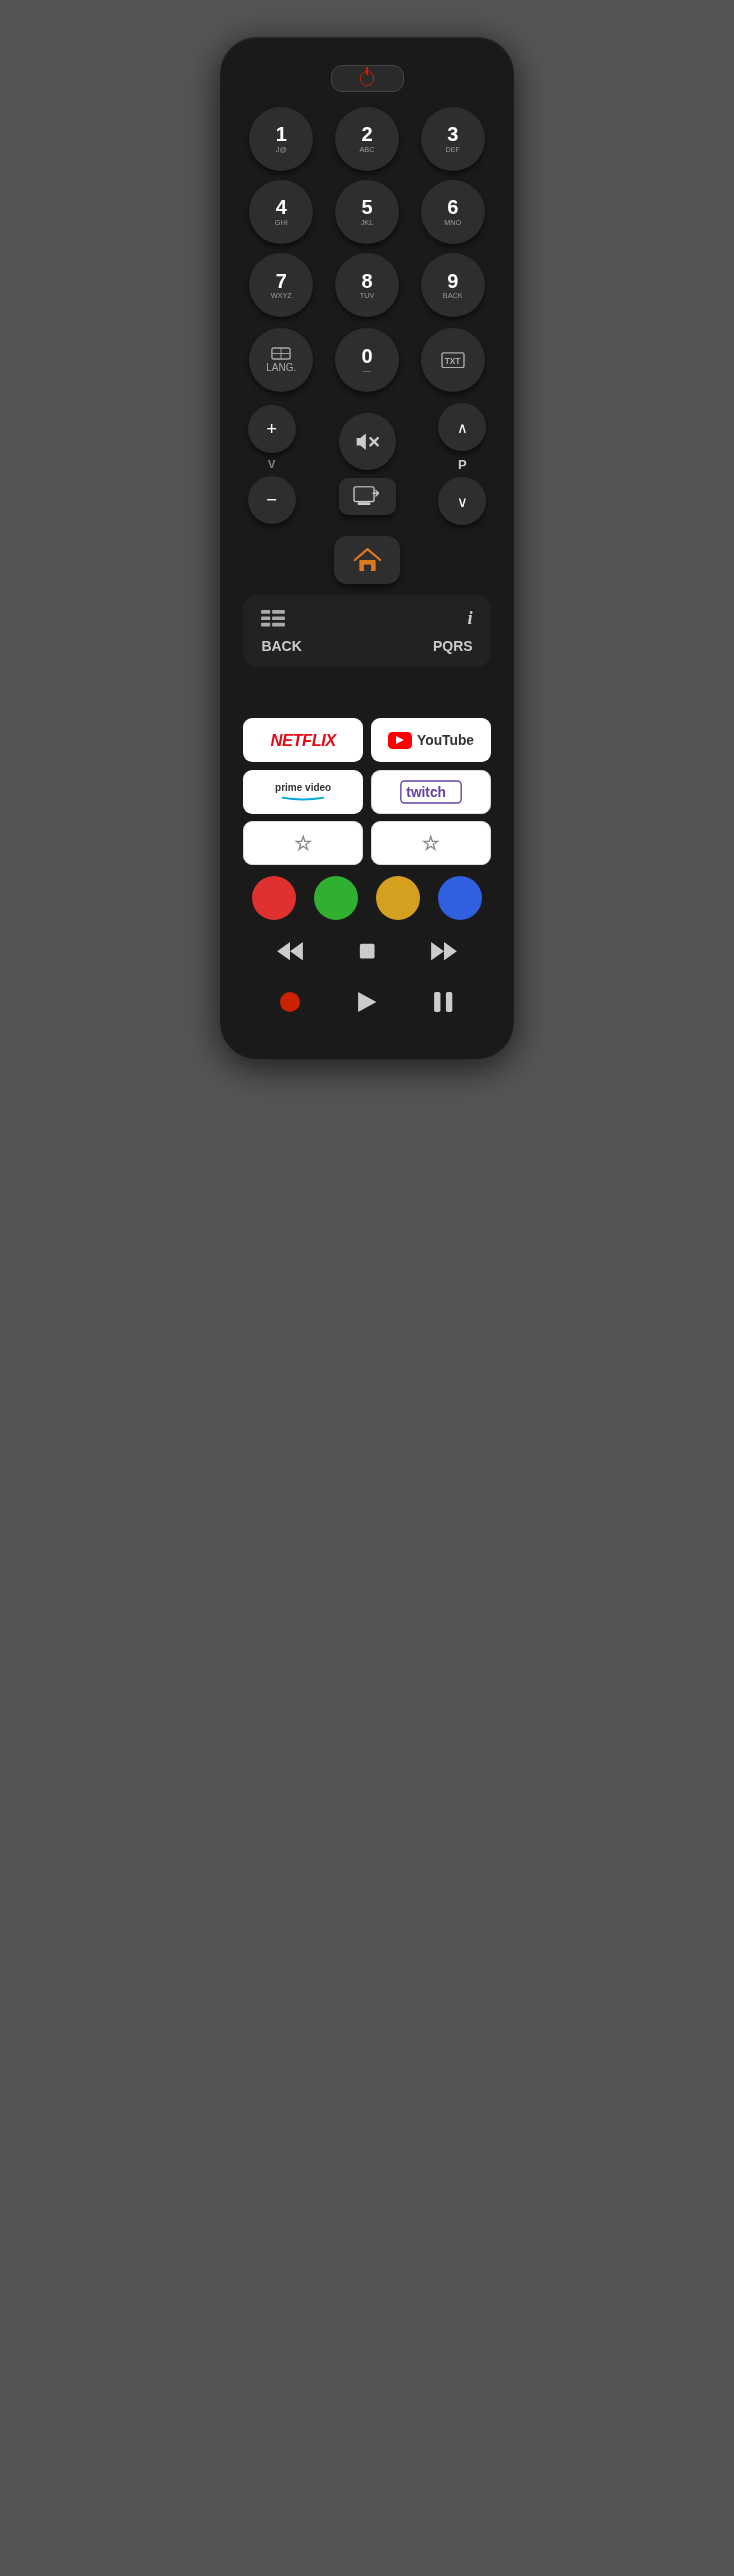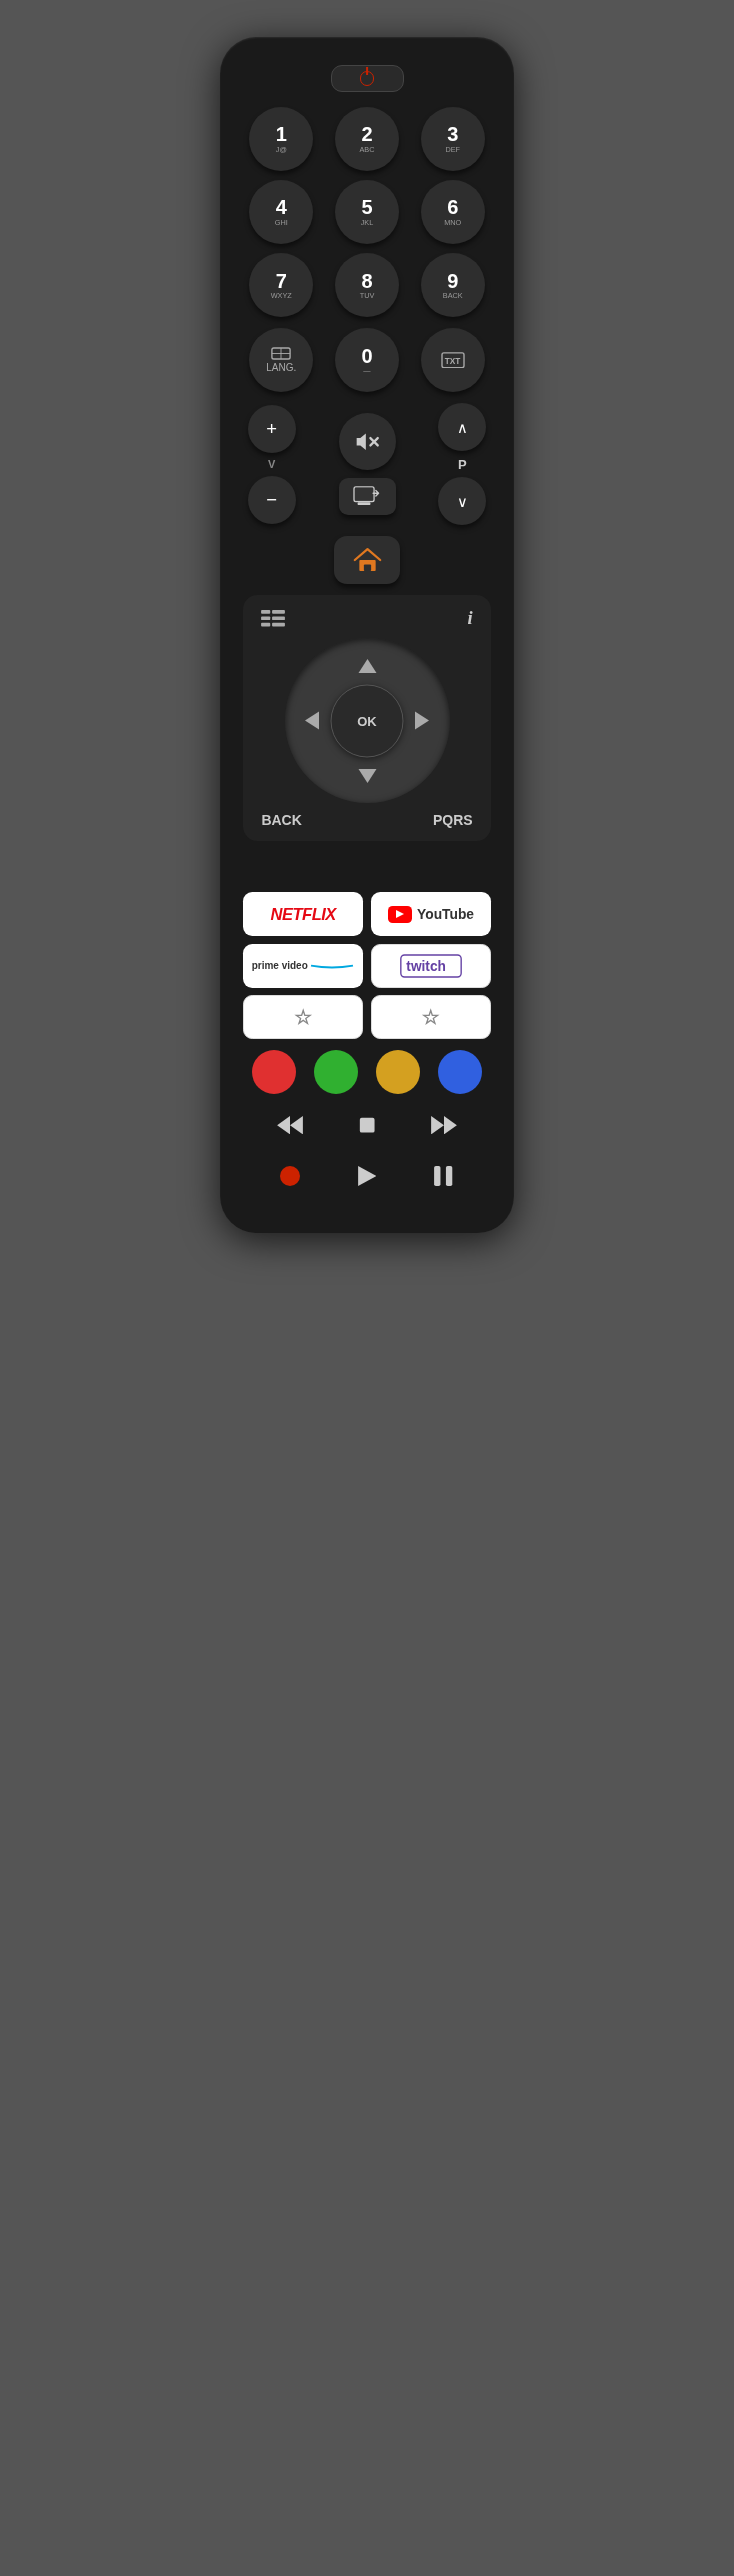--- a/index.html
+++ b/index.html
@@ -373,21 +373,21 @@
     .yt-triangle {
       width: 0; height: 0;
       border-style: solid;
       border-width: 4.6px 0 4.6px 8.3px;
       border-color: transparent transparent transparent #fff;
     }
     .btn-prime {
       background: #fff;
       color: #333;
       font-size: 11px;
-      flex-direction: row;
+      flex-direction: column;
       gap: 0.9px;
       text-align: right;
     }
     .prime-text {
       font-size: 10px;
       color: #333;
       font-family: Arial, sans-serif;
     }
     .btn-twitch {
       background: #fff;
@@ -599,38 +599,20 @@
           <rect x="12" y="7" width="14" height="4" rx="1" fill="#aaa"></rect>
           <rect x="0" y="14" width="10" height="4" rx="1" fill="#aaa"></rect>
           <rect x="12" y="14" width="14" height="4" rx="1" fill="#aaa"></rect>
         </svg>
       </div>
       <div class="nav-info-icon">
         <span style="font-style:italic;font-weight:bold;color:#ccc;font-size:18.4px;font-family:Georgia,serif;">i</span>
       </div>
     </div>
 
-    <div class="dpad-container">
-      <div class="dpad-ring"></div>
-      <button class="dpad-arrow dpad-up">
-        <div class="arrow-shape arrow-up"></div>
-      </button>
-      <button class="dpad-arrow dpad-down">
-        <div class="arrow-shape arrow-down"></div>
-      </button>
-      <button class="dpad-arrow dpad-left">
-        <div class="arrow-shape arrow-left"></div>
-      </button>
-      <button class="dpad-arrow dpad-right">
-        <div class="arrow-shape arrow-right"></div>
-      </button>
-      <div class="dpad-inner">
-        <span style="color:#ccc;font-size:13px;font-family:Arial;font-weight:bold;">OK</span>
-      </div>
-    </div>
 
     <div class="back-exit-row">
       <span class="back-exit-label">BACK</span>
       <span class="back-exit-label">PQRS</span>
     </div>
   </div>
 
   <div class="app-grid">
     <button class="btn-app btn-netflix">
       <span>NETFLIX</span>

